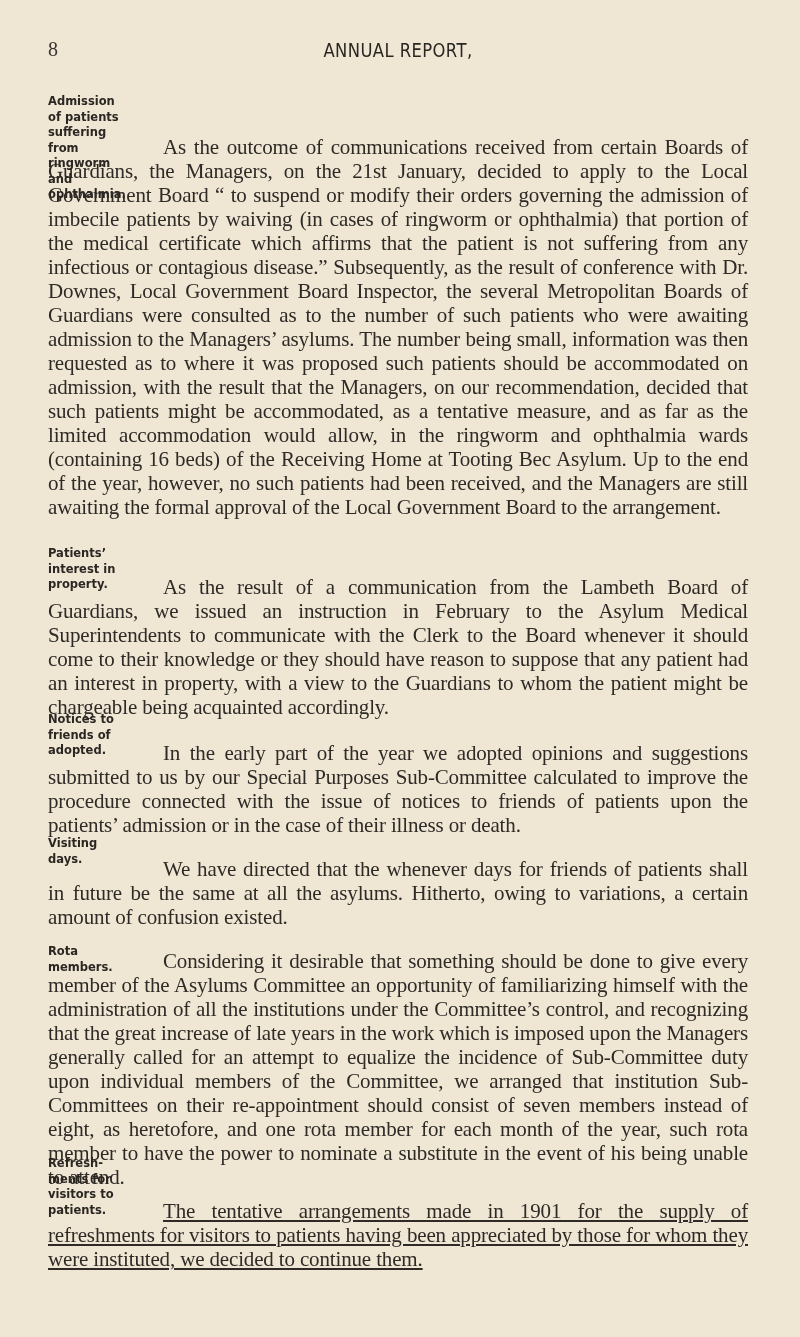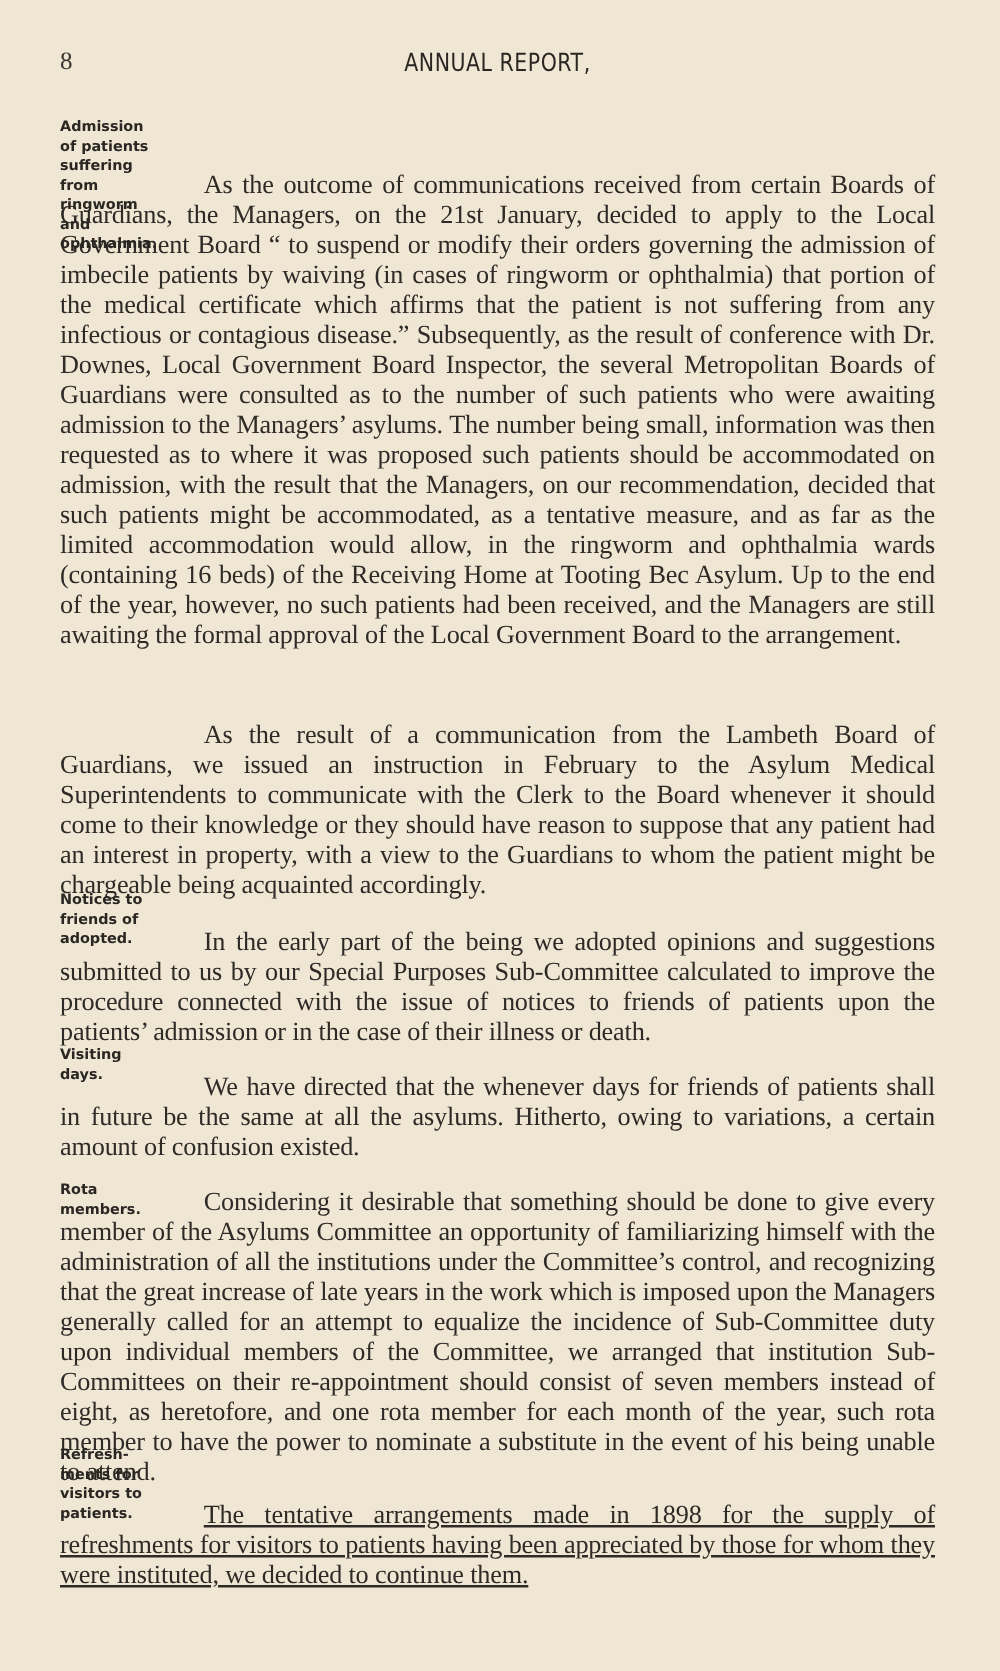--- a/index.html
+++ b/index.html
@@ -47,43 +47,46 @@
 of patients
 suffering
 from
 ringworm
 and
 ophthalmia.</div>
     <div class="body-text">As the outcome of communications received from certain Boards of Guardians, the Managers, on the 21st January, decided to apply to the Local Government Board “ to suspend or modify their orders governing the admission of imbecile patients by waiving (in cases of ringworm or ophthalmia) that portion of the medical certificate which affirms that the patient is not suffering from any infectious or contagious disease.”  Subsequently, as the result of conference with Dr. Downes, Local Government Board Inspector, the several Metropolitan Boards of Guardians were consulted as to the number of such patients who were awaiting admission to the Managers’ asylums.  The number being small, information was then requested as to where it was proposed such patients should be accommodated on admission, with the result that the Managers, on our recommendation, decided that such patients might be accommodated, as a tentative measure, and as far as the limited accommodation would allow, in the ringworm and ophthalmia wards (containing 16 beds) of the Receiving Home at Tooting Bec Asylum.  Up to the end of the year, however, no such patients had been received, and the Managers are still awaiting the formal approval of the Local Government Board to the arrangement.</div>
   </div>
 
   <div class="section" style="top:528px;">
+    <div class="note" style="top:18px;">Patients’
+interest in
+property.</div>
     <div class="body-text">As the result of a communication from the Lambeth Board of Guardians, we issued an instruction in February to the Asylum Medical Superintendents to communicate with the Clerk to the Board whenever it should come to their knowledge or they should have reason to suppose that any patient had an interest in property, with a view to the Guardians to whom the patient might be chargeable being acquainted accordingly.</div>
   </div>
 
   <div class="section" style="top:694px;">
     <div class="note" style="top:18px;">Notices to
 friends of
 adopted.</div>
-    <div class="body-text">In the early part of the being we adopted opinions and suggestions submitted to us by our Special Purposes Sub-Committee calculated to improve the procedure connected with the issue of notices to friends of patients upon the patients’ admission or in the case of their illness or death.</div>
+    <div class="body-text">In the early part of the year we adopted opinions and suggestions submitted to us by our Special Purposes Sub-Committee calculated to improve the procedure connected with the issue of notices to friends of patients upon the patients’ admission or in the case of their illness or death.</div>
   </div>
 
   <div class="section" style="top:810px;">
     <div class="note" style="top:26px;">Visiting
 days.</div>
     <div class="body-text">We have directed that the whenever days for friends of patients shall in future be the same at all the asylums.  Hitherto, owing to variations, a certain amount of confusion existed.</div>
   </div>
 
   <div class="section" style="top:902px;">
     <div class="note" style="top:12px;margin-top:30px;">Rota
 members.</div>
     <div class="body-text">Considering it desirable that something should be done to give every member of the Asylums Committee an opportunity of familiarizing himself with the administration of all the institutions under the Committee’s control, and recognizing that the great increase of late years in the work which is imposed upon the Managers generally called for an attempt to equalize the incidence of Sub-Committee duty upon individual members of the Committee, we arranged that institution Sub-Committees on their re-appointment should consist of seven members instead of eight, as heretofore, and one rota member for each month of the year, such rota member to have the power to nominate a substitute in the event of his being unable to attend.</div>
   </div>
 
   <div class="section" style="top:1152px;text-decoration:underline;">
     <div class="note" style="top:4px;">Refresh-
 ments for
 visitors to
 patients.</div>
-    <div class="body-text">The tentative arrangements made in 1898 for the supply of refreshments for visitors to patients having been appreciated by those for whom they were instituted, we decided to continue them.</div>
+    <div class="body-text">The tentative arrangements made in 1901 for the supply of refreshments for visitors to patients having been appreciated by those for whom they were instituted, we decided to continue them.</div>
   </div>
 
 </div>
 
 </body></html>

